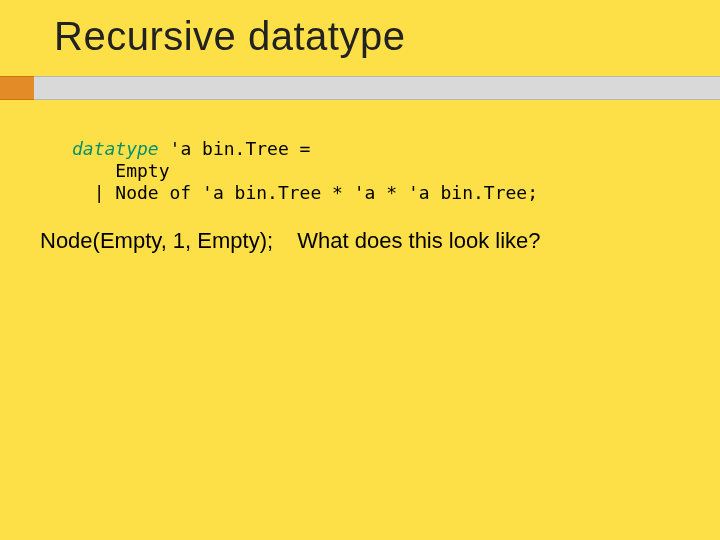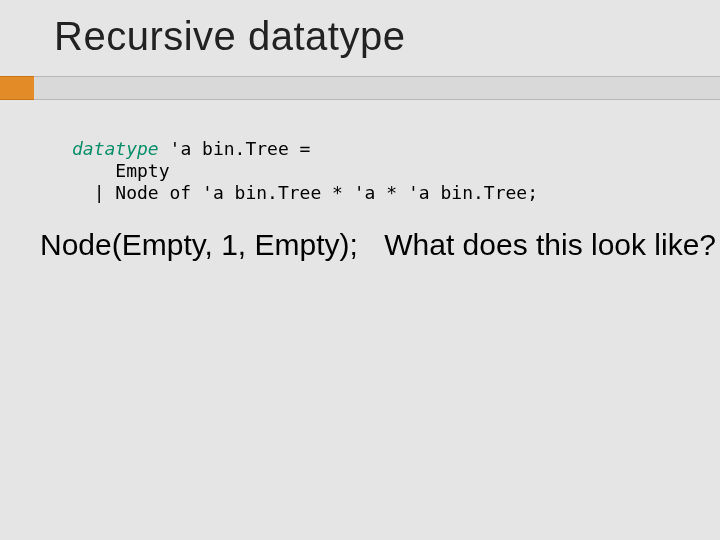--- a/index.html
+++ b/index.html
@@ -8,21 +8,21 @@
     width: 720px;
     height: 540px;
     background: #fff;
     font-family: Arial, Helvetica, sans-serif;
     overflow: hidden;
   }
   .slide {
     position: relative;
     width: 720px;
     height: 540px;
-    background: #e5e5e5;
+    background: #fde047;
   }
   .title {
     position: absolute;
     top: 14px;
     left: 54px;
     font-size: 40px;
     color: #222;
     font-weight: 400;
     letter-spacing: 0.5px;
   }
@@ -54,21 +54,21 @@
     font-size: 18px;
     line-height: 22px;
     color: #000;
     white-space: pre;
   }
   .kw { color: #0a8f6a; font-style: italic; }
   .bottom-line {
     position: absolute;
     top: 228px;
     left: 40px;
-    font-size: 30px;
+    font-size: 22px;
     color: #000;
   }
   .bottom-line .expr { margin-right: 18px; }
 </style>
 </head>
 <body>
 
 <div class="slide">
 
   <div class="title">Recursive datatype</div>

